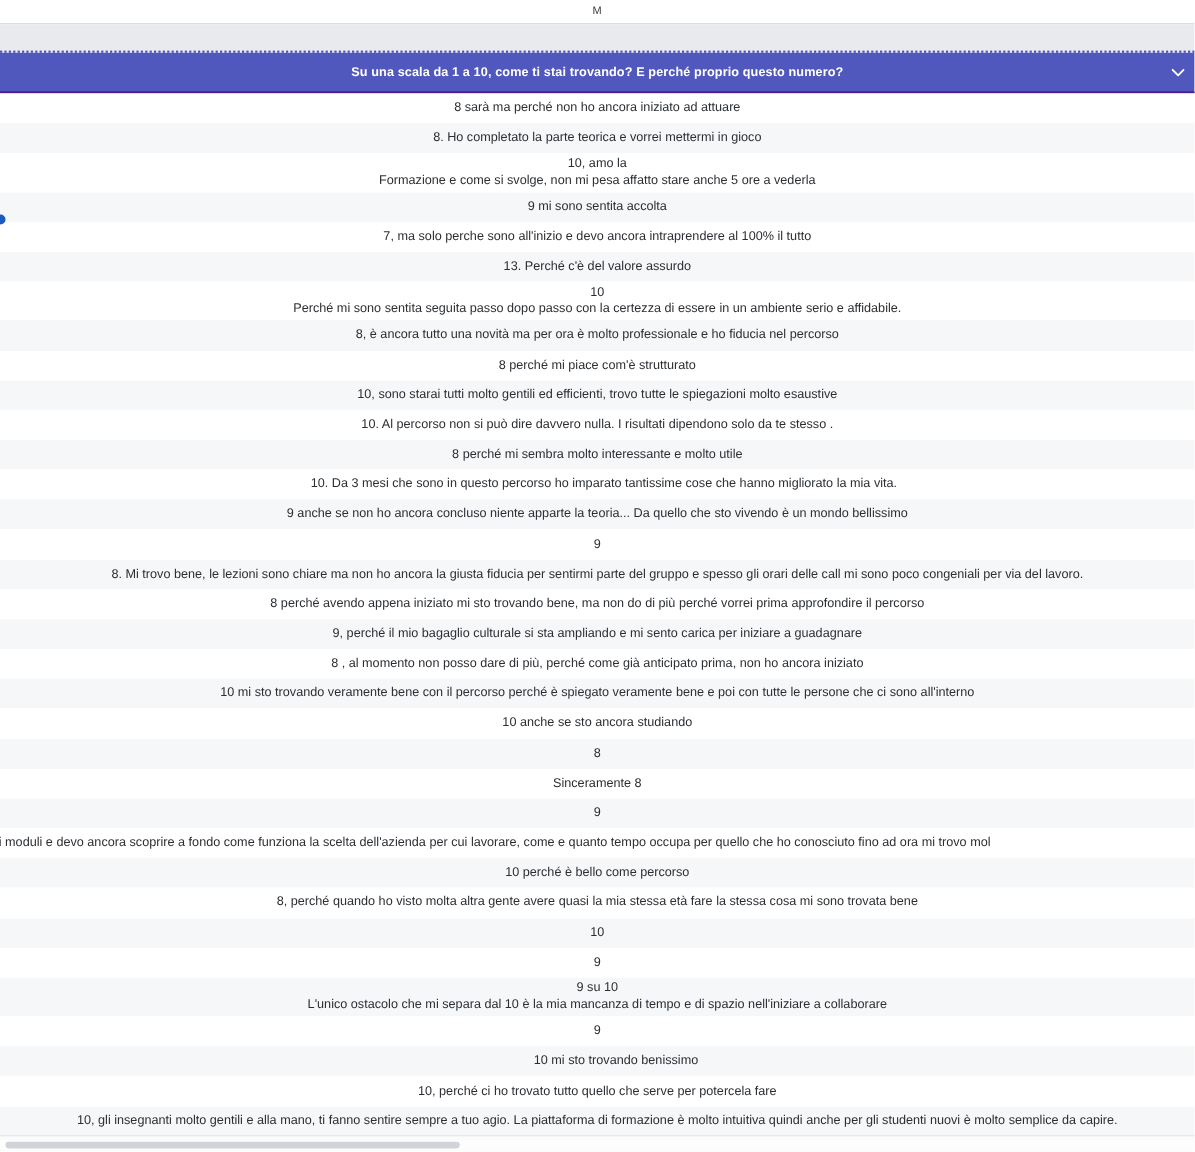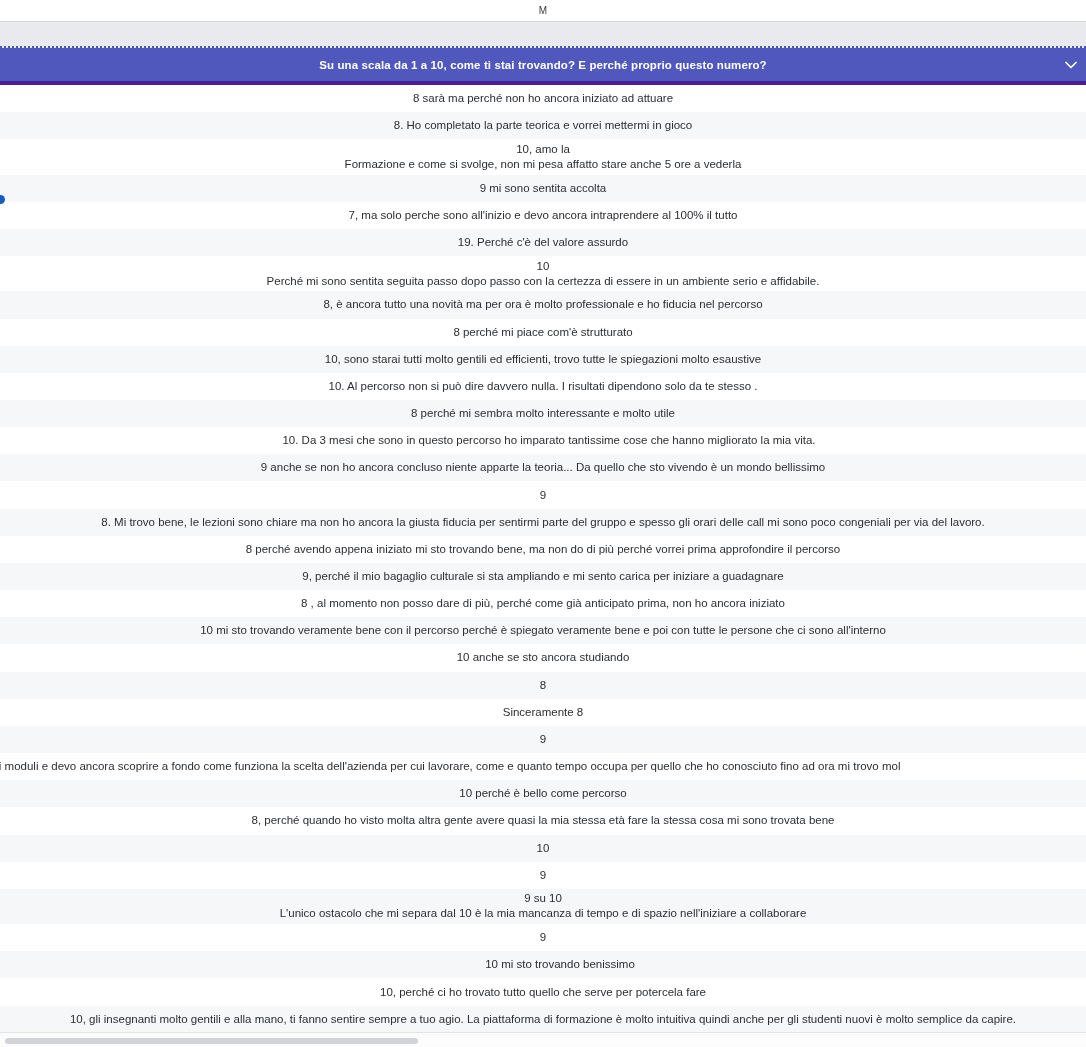--- a/index.html
+++ b/index.html
@@ -50,21 +50,21 @@
 
   
   .question-header {
     position: relative;
     height: 37px;
     background: #5058bd;
     display: flex;
     align-items: center;
     justify-content: center;
     box-sizing: border-box;
-    border-bottom: 4px solid #4c1d95;
+    border-bottom: 2px solid #4c1d95;
     cursor: pointer;
   }
   .question-header .q-text {
     font-size: 11.5px;
     font-weight: bold;
     color: #ffffff;
     text-align: center;
     letter-spacing: 0.1px;
     padding: 0 40px;
     white-space: nowrap;
@@ -179,21 +179,21 @@
   </div>
 
   <div class="answer-list">
 
   <div class="answer-row" style="height: 27.1633px;"><span class="cell">8 sarà ma perché non ho ancora iniziato ad attuare</span></div>
       <div class="answer-row alt" style="height: 27.1633px;"><span class="cell">8. Ho completato la parte teorica e vorrei mettermi in gioco</span></div>
       <div class="answer-row multiline" style="height: 35.3123px;"><span class="cell">10, amo la
 Formazione e come si svolge, non mi pesa affatto stare anche 5 ore a vederla</span></div>
       <div class="answer-row alt" style="height: 27.1633px;"><span class="cell">9 mi sono sentita accolta</span></div>
       <div class="answer-row" style="height: 27.1633px;"><span class="cell">7, ma solo perche sono all'inizio e devo ancora intraprendere al 100% il tutto</span></div>
-      <div class="answer-row alt" style="height: 27.1633px;"><span class="cell">19. Perché c'è del valore assurdo</span></div>
+      <div class="answer-row alt" style="height: 27.1633px;"><span class="cell">13. Perché c'è del valore assurdo</span></div>
       <div class="answer-row multiline" style="height: 35.3123px;"><span class="cell">10
 Perché mi sono sentita seguita passo dopo passo con la certezza di essere in un ambiente serio e affidabile.</span></div>
       <div class="answer-row alt" style="height: 27.1633px;"><span class="cell">8, è ancora tutto una novità ma per ora è molto professionale e ho fiducia nel percorso</span></div>
       <div class="answer-row" style="height: 27.1633px;"><span class="cell">8 perché mi piace com'è strutturato</span></div>
       <div class="answer-row alt" style="height: 27.1633px;"><span class="cell">10, sono starai tutti molto gentili ed efficienti, trovo tutte le spiegazioni molto esaustive</span></div>
       <div class="answer-row" style="height: 27.1633px;"><span class="cell">10. Al percorso non si può dire davvero nulla. I risultati dipendono solo da te stesso .</span></div>
       <div class="answer-row alt" style="height: 27.1633px;"><span class="cell">8 perché mi sembra molto interessante e molto utile</span></div>
       <div class="answer-row" style="height: 27.1633px; padding-left: 18px;"><span class="cell">10. Da 3 mesi che sono in questo percorso ho imparato tantissime cose che hanno migliorato la mia vita.</span></div>
       <div class="answer-row alt" style="height: 27.1633px;"><span class="cell">9 anche se non ho ancora concluso niente apparte la teoria... Da quello che sto vivendo è un mondo bellissimo</span></div>
       <div class="answer-row" style="height: 27.1633px;"><span class="cell">9</span></div>

